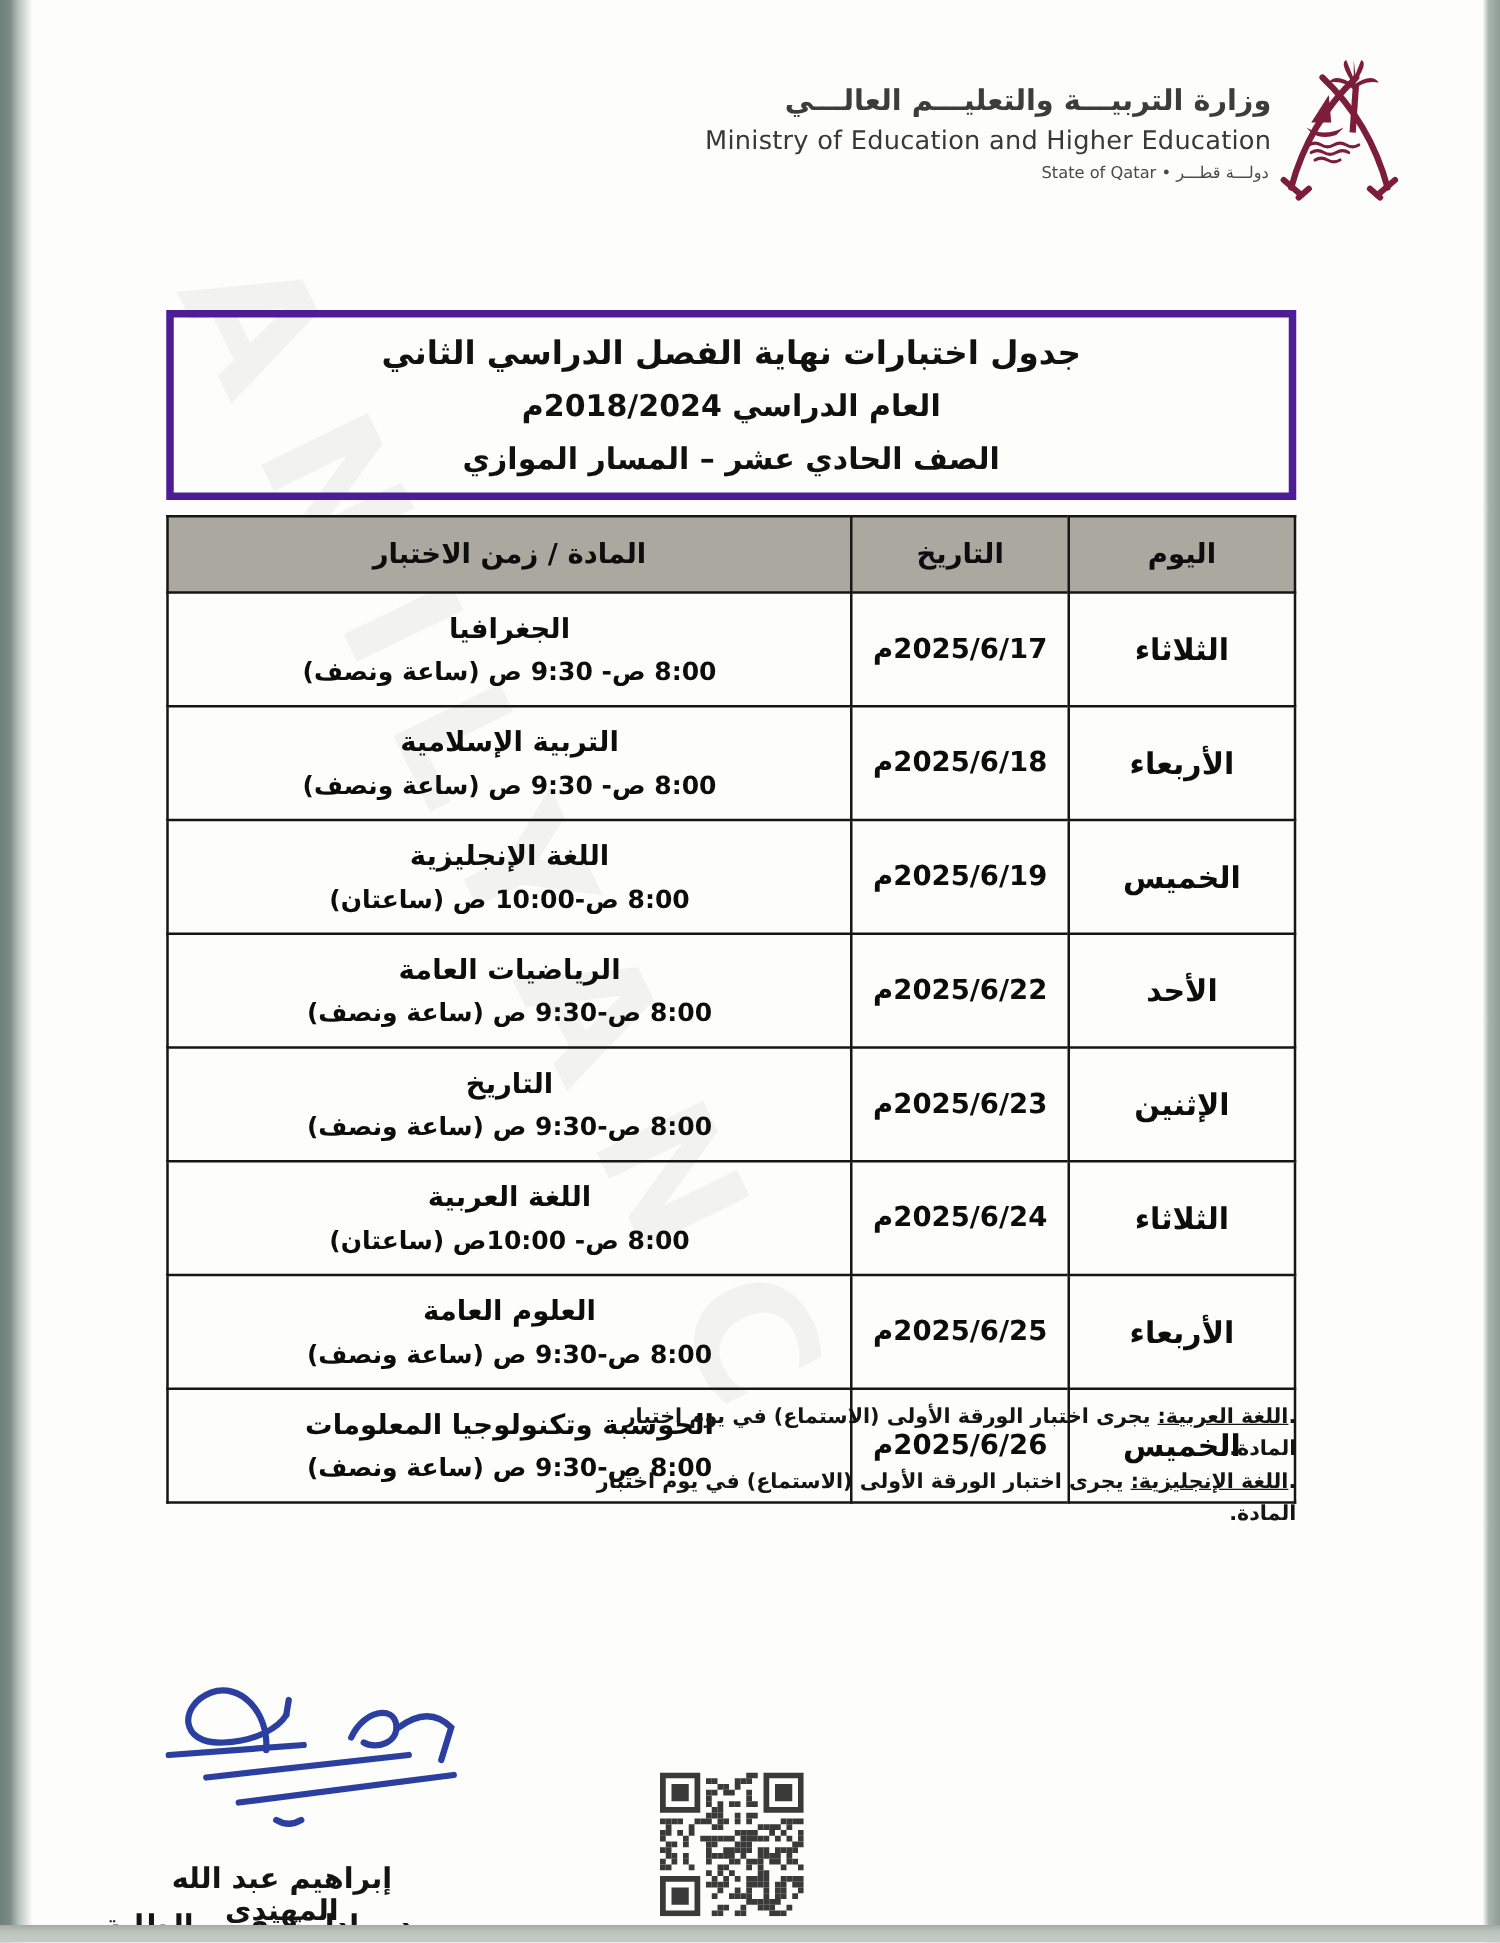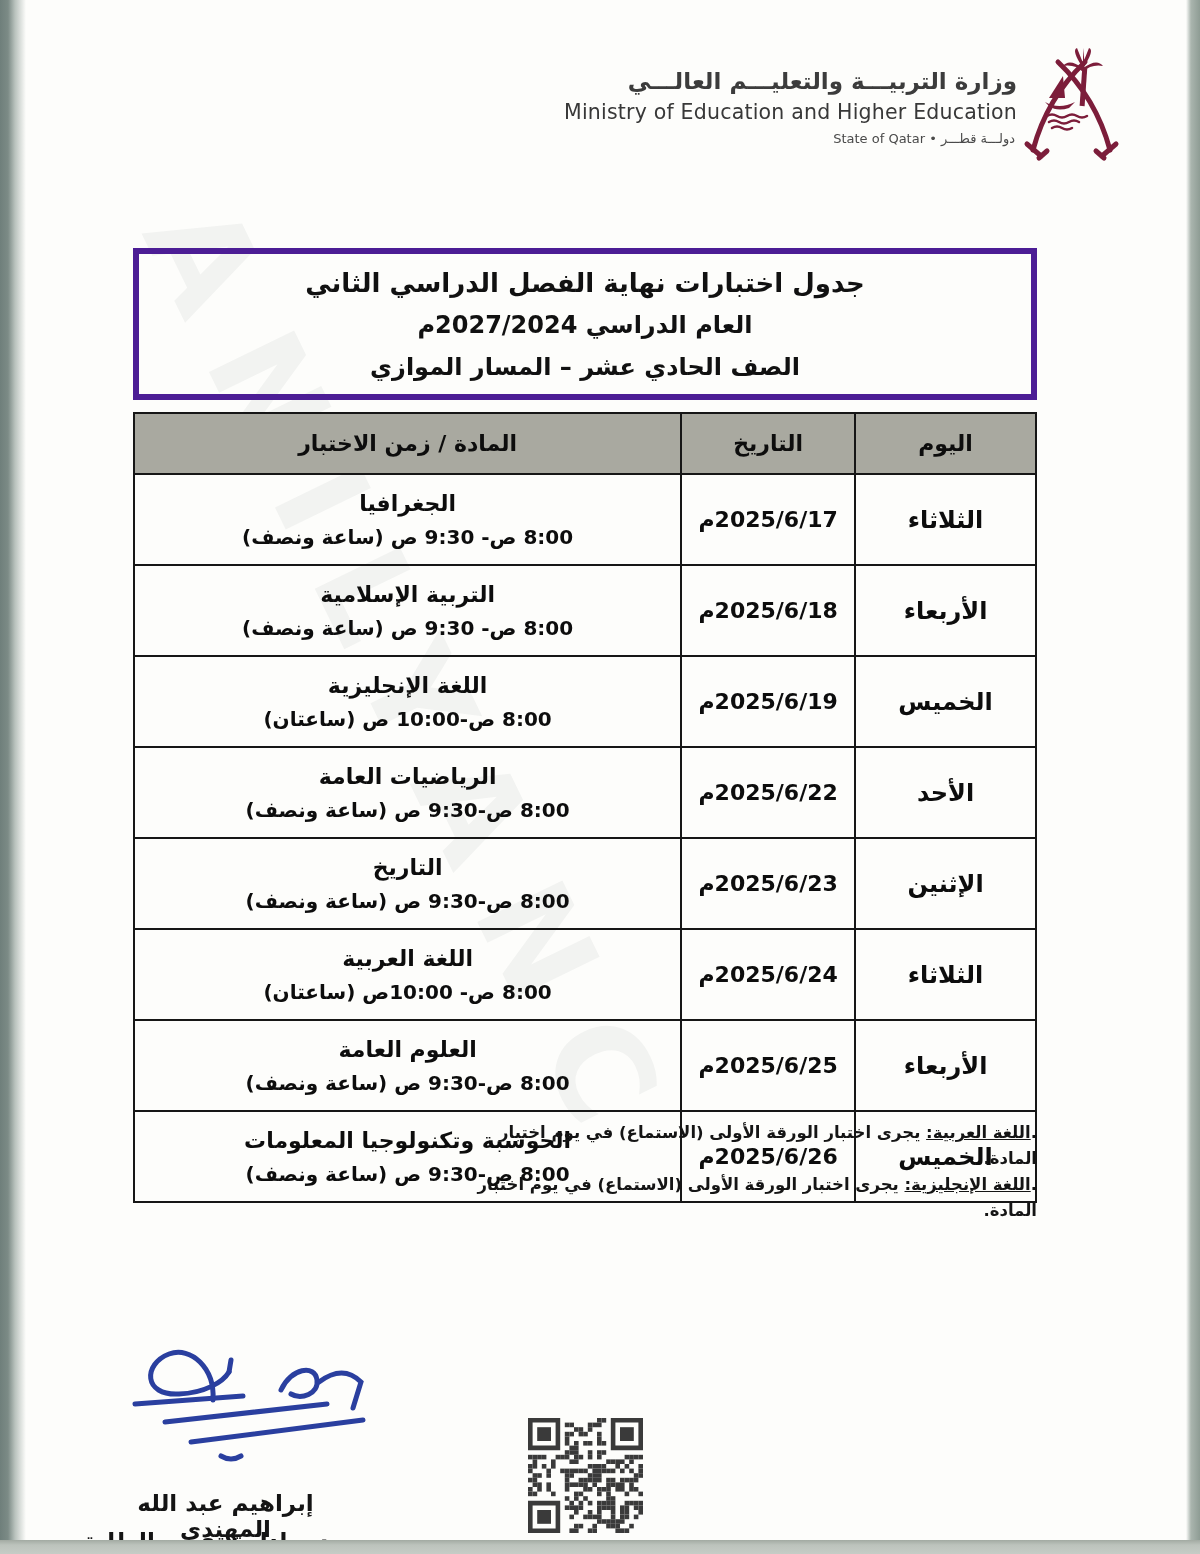--- a/index.html
+++ b/index.html
@@ -92,21 +92,21 @@
       <g fill="none" stroke="#7c1d3a" stroke-width="2.5" stroke-linecap="round">
         <path d="M28,70 q5,-3 10,0 q5,3 10,0 q5,-3 10,0 q5,3 10,0"></path>
         <path d="M30,76 q5,-3 10,0 q5,3 10,0 q5,-3 10,0"></path>
         <path d="M33,82 q5,-3 10,0 q5,3 10,0"></path>
       </g>
     </svg>
   </div>
 
   <div class="title-box">
     <div class="tb1" dir="rtl">جدول اختبارات نهاية الفصل الدراسي الثاني</div>
-    <div class="tb2" dir="rtl">العام الدراسي 2027/2024م</div>
+    <div class="tb2" dir="rtl">العام الدراسي 2018/2024م</div>
     <div class="tb3" dir="rtl">الصف الحادي عشر – المسار الموازي</div>
   </div>
 
   <table class="sched">
     <tbody>
         <tr>
       <th>اليوم</th>
       <th>التاريخ</th>
       <th>المادة / زمن الاختبار</th>
     </tr>

